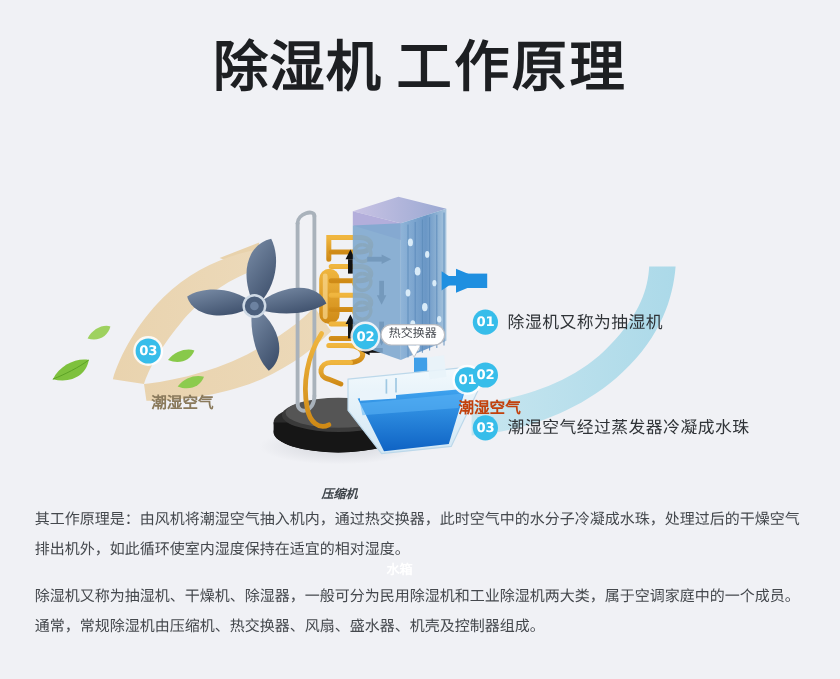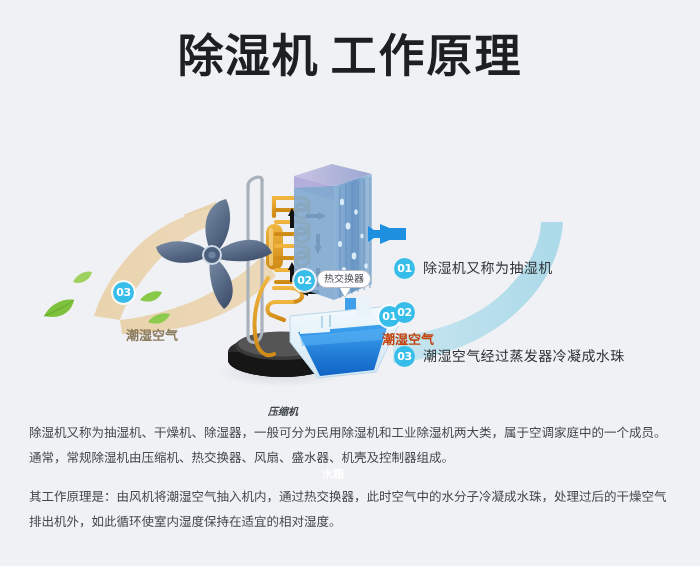--- a/index.html
+++ b/index.html
@@ -397,17 +397,17 @@
     <div class="legend-item">
       <span class="legend-badge">02</span>
     </div>
     <div class="legend-item">
       <span class="legend-badge">03</span>
       <span class="legend-text">潮湿空气经过蒸发器冷凝成水珠</span>
     </div>
   </div>
 
   <div class="body-copy">
+    <p class="para">其工作原理是：由风机将潮湿空气抽入机内，通过热交换器，此时空气中的水分子冷凝成水珠，处理过后的干燥空气排出机外，如此循环使室内湿度保持在适宜的相对湿度。</p>
     <p class="para">除湿机又称为抽湿机、干燥机、除湿器，一般可分为民用除湿机和工业除湿机两大类，属于空调家庭中的一个成员。通常，常规除湿机由压缩机、热交换器、风扇、盛水器、机壳及控制器组成。</p>
-    <p class="para">其工作原理是：由风机将潮湿空气抽入机内，通过热交换器，此时空气中的水分子冷凝成水珠，处理过后的干燥空气排出机外，如此循环使室内湿度保持在适宜的相对湿度。</p>
   </div>
 
 </div>
 
 </body></html>

